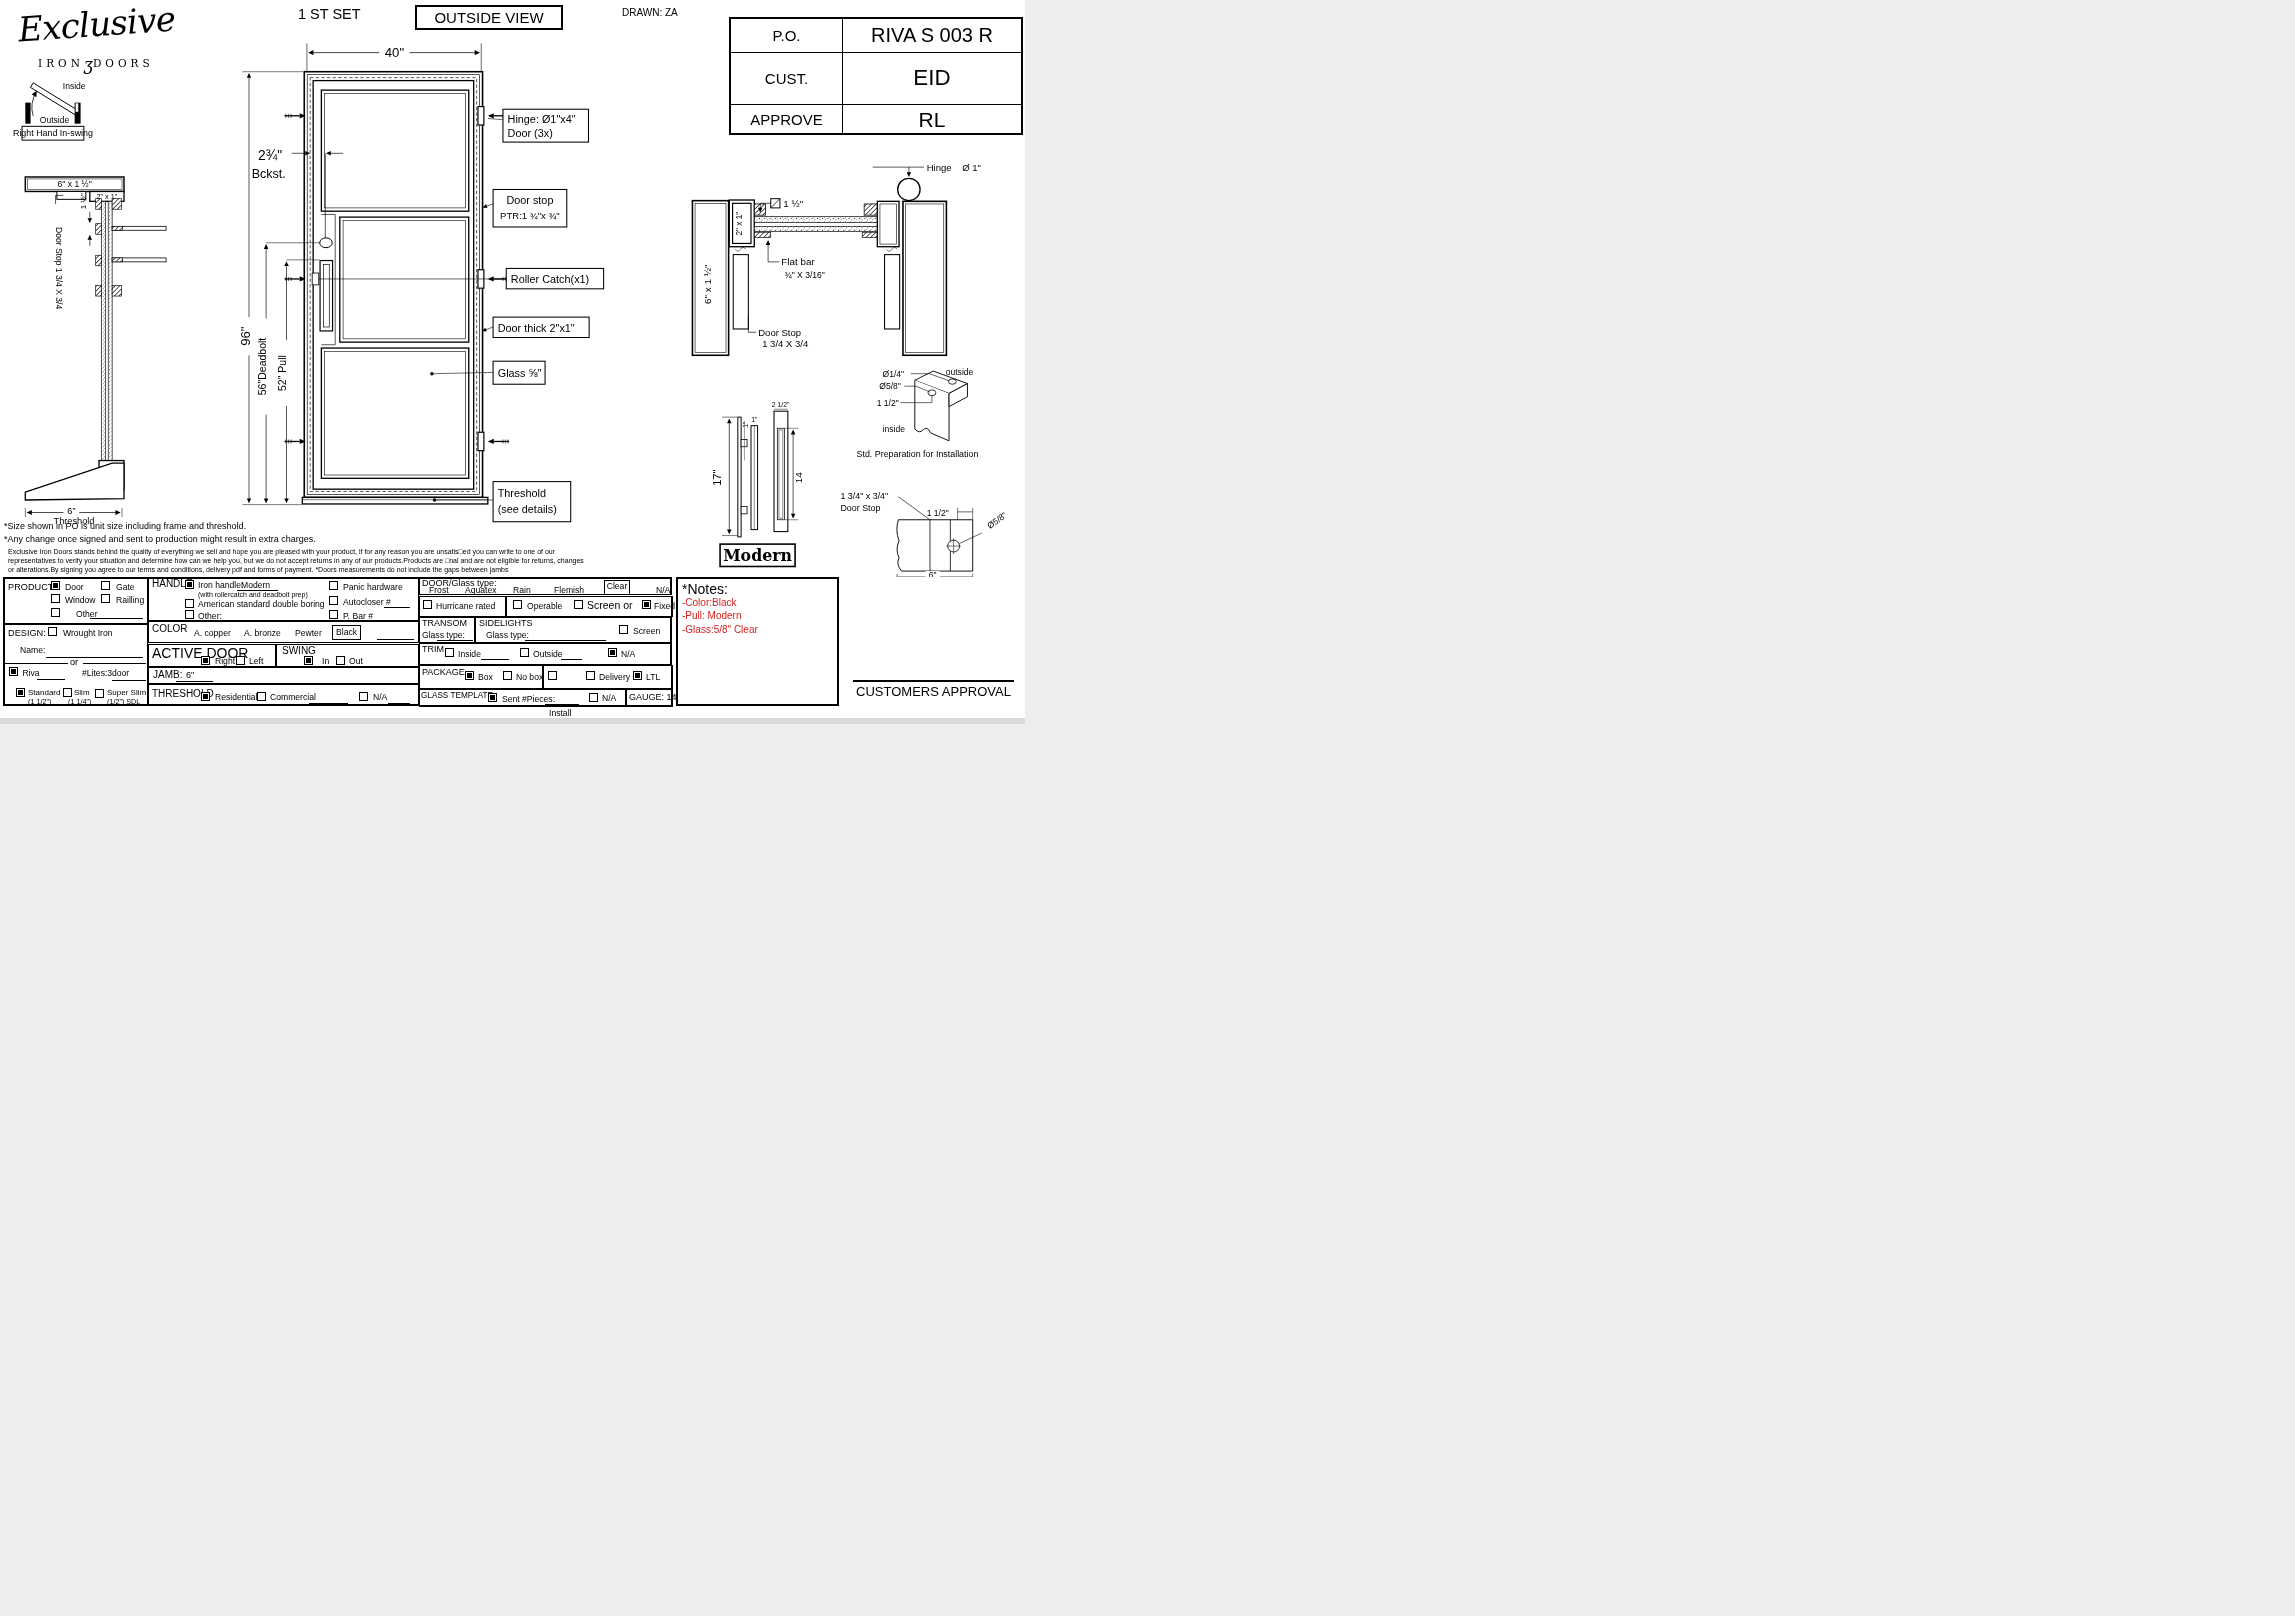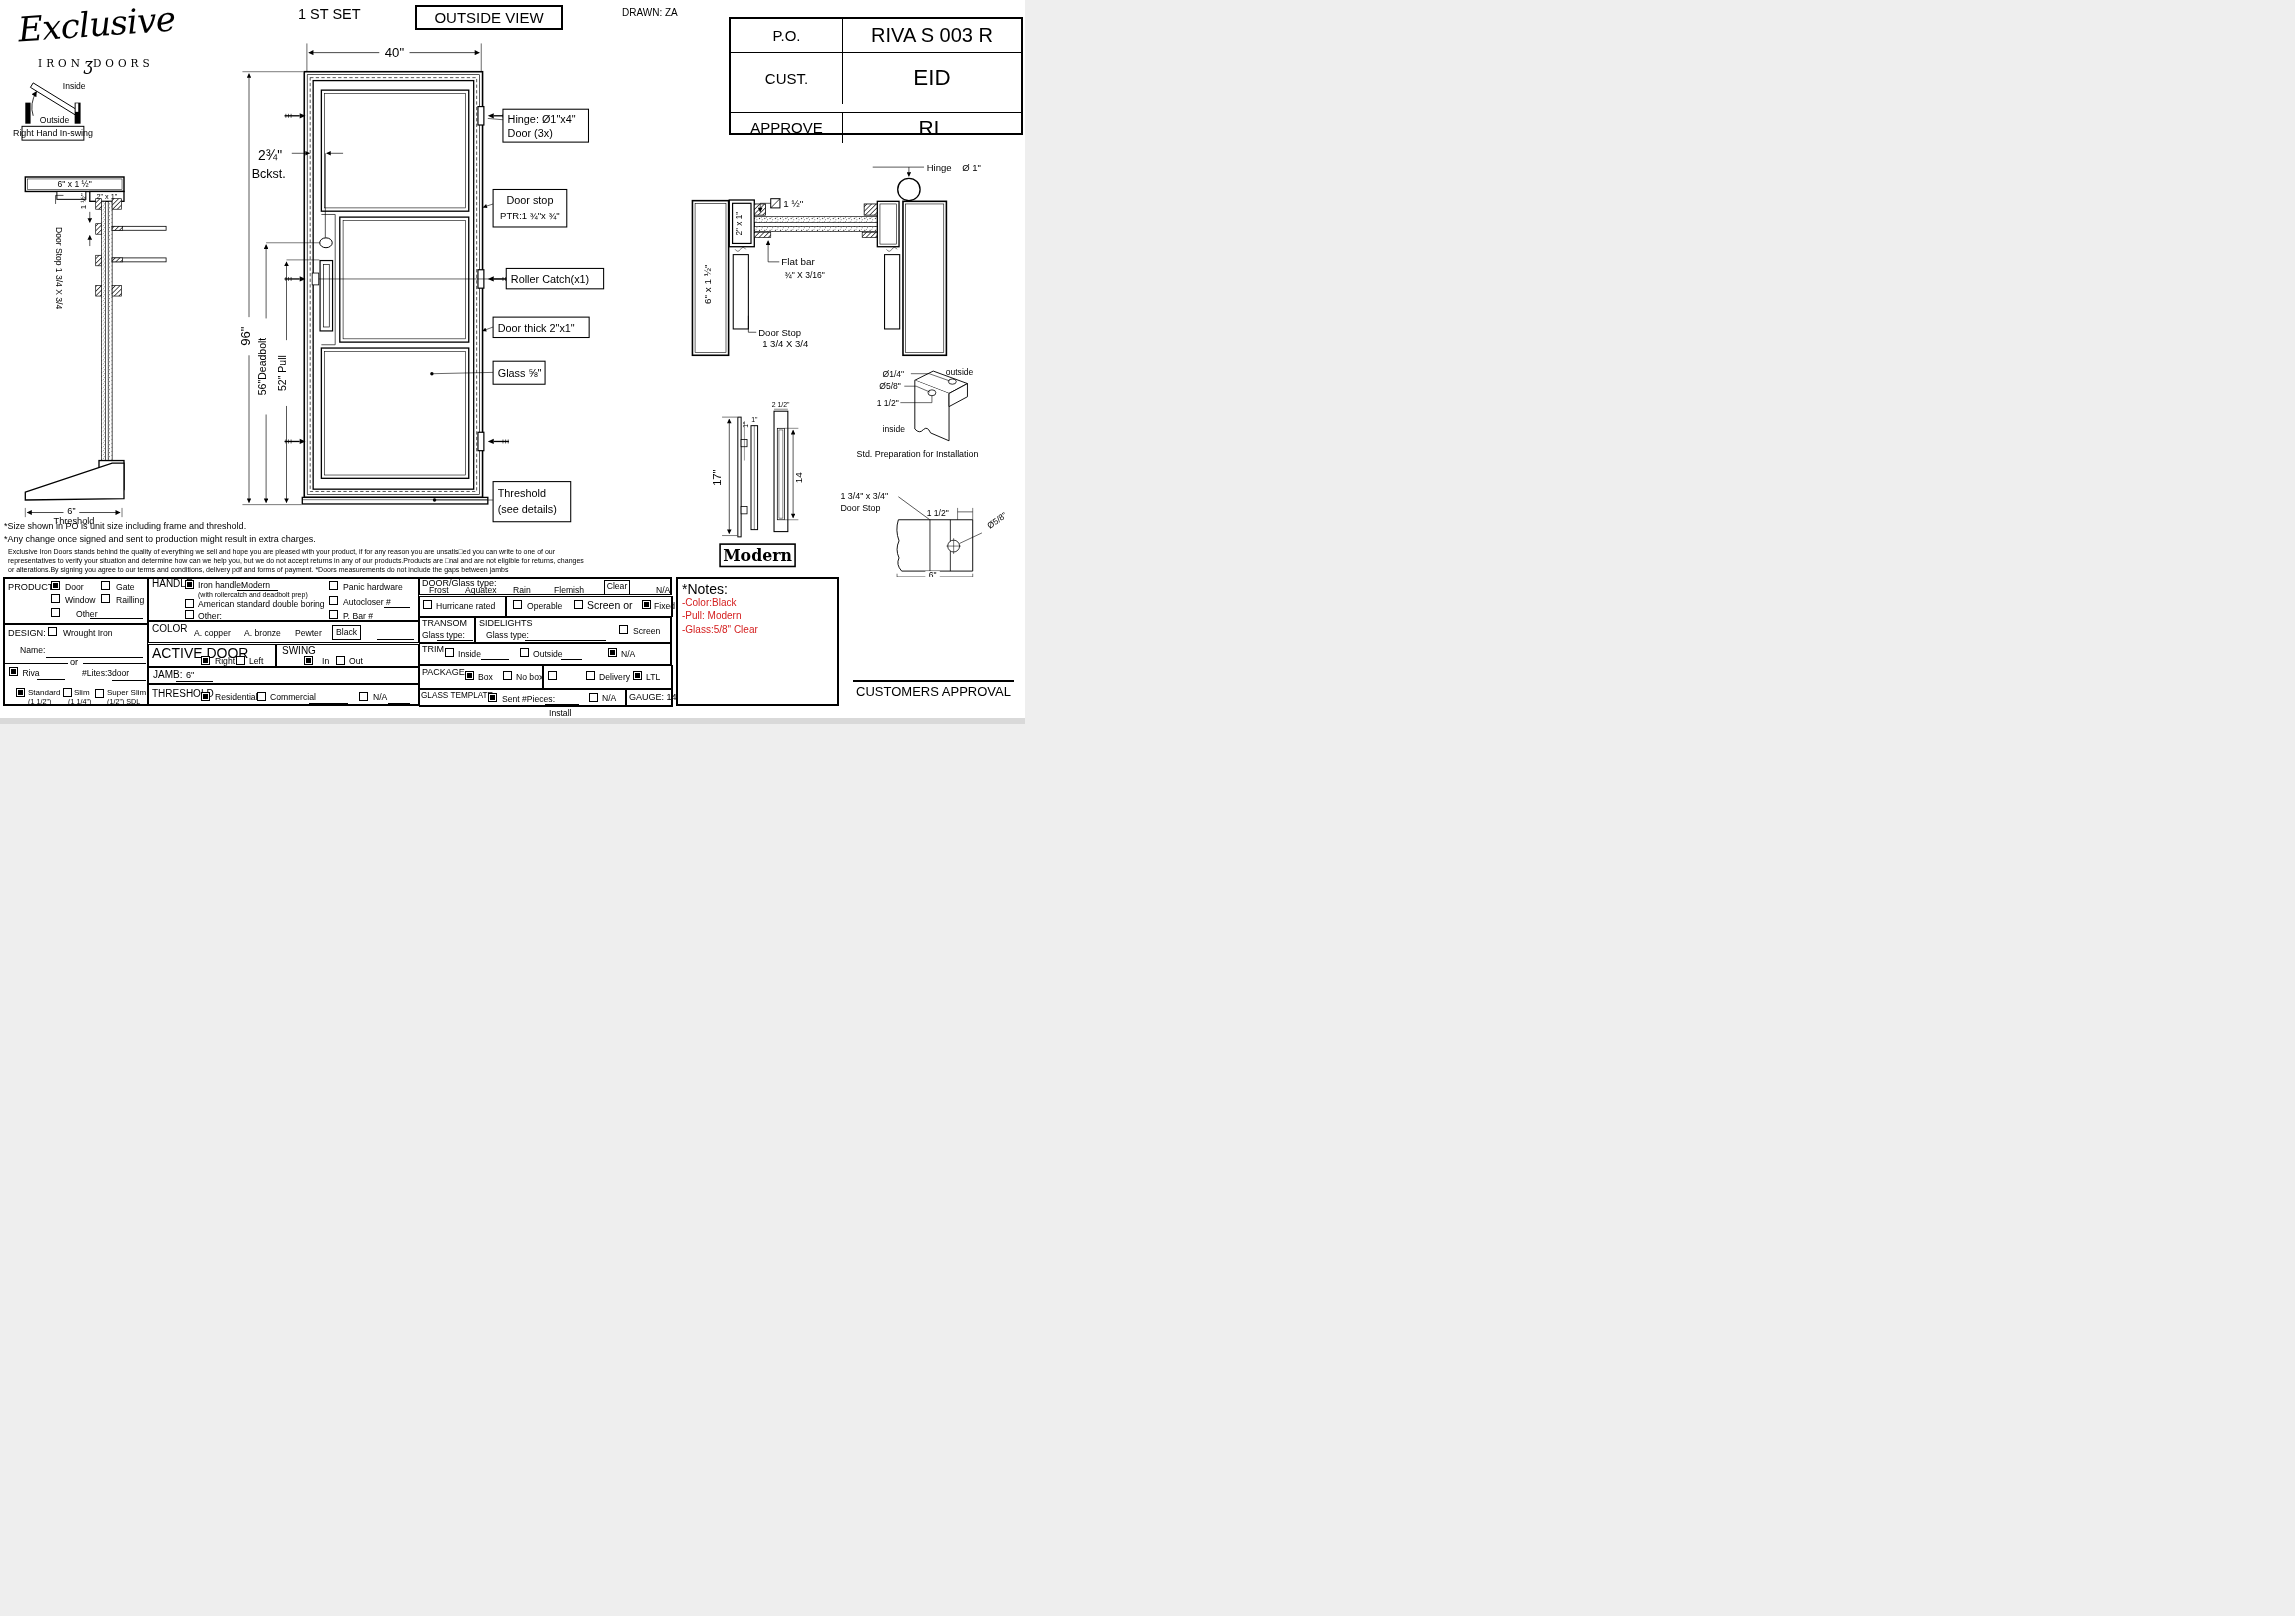--- a/index.html
+++ b/index.html
@@ -41,21 +41,21 @@
 
   <div class="tb" style="left:729px;top:16.5px;width:294px;height:118px;">
     <div class="row" style="height:33px;">
       <div class="lab">P.O.</div>
       <div class="val" style="font-size:20px;">RIVA S 003 R</div>
     </div>
     <div class="row" style="height:51px;">
       <div class="lab">CUST.</div>
       <div class="val" style="font-size:22.4px;">EID</div>
     </div>
-    <div class="row" style="height:30px;margin-top:8px;">
+    <div class="row" style="height:30px;">
       <div class="lab">APPROVE</div>
       <div class="val" style="font-size:21px;">RL</div>
     </div>
   </div>
 
   <svg width="1025" height="577" viewBox="0 0 1557 877">
     <defs>
       <marker id="ar" viewBox="0 0 10 10" refX="9" refY="5" markerWidth="9" markerHeight="7" orient="auto-start-reverse">
         <path d="M0,0L10,5L0,10z" fill="#000"></path>
       </marker>

